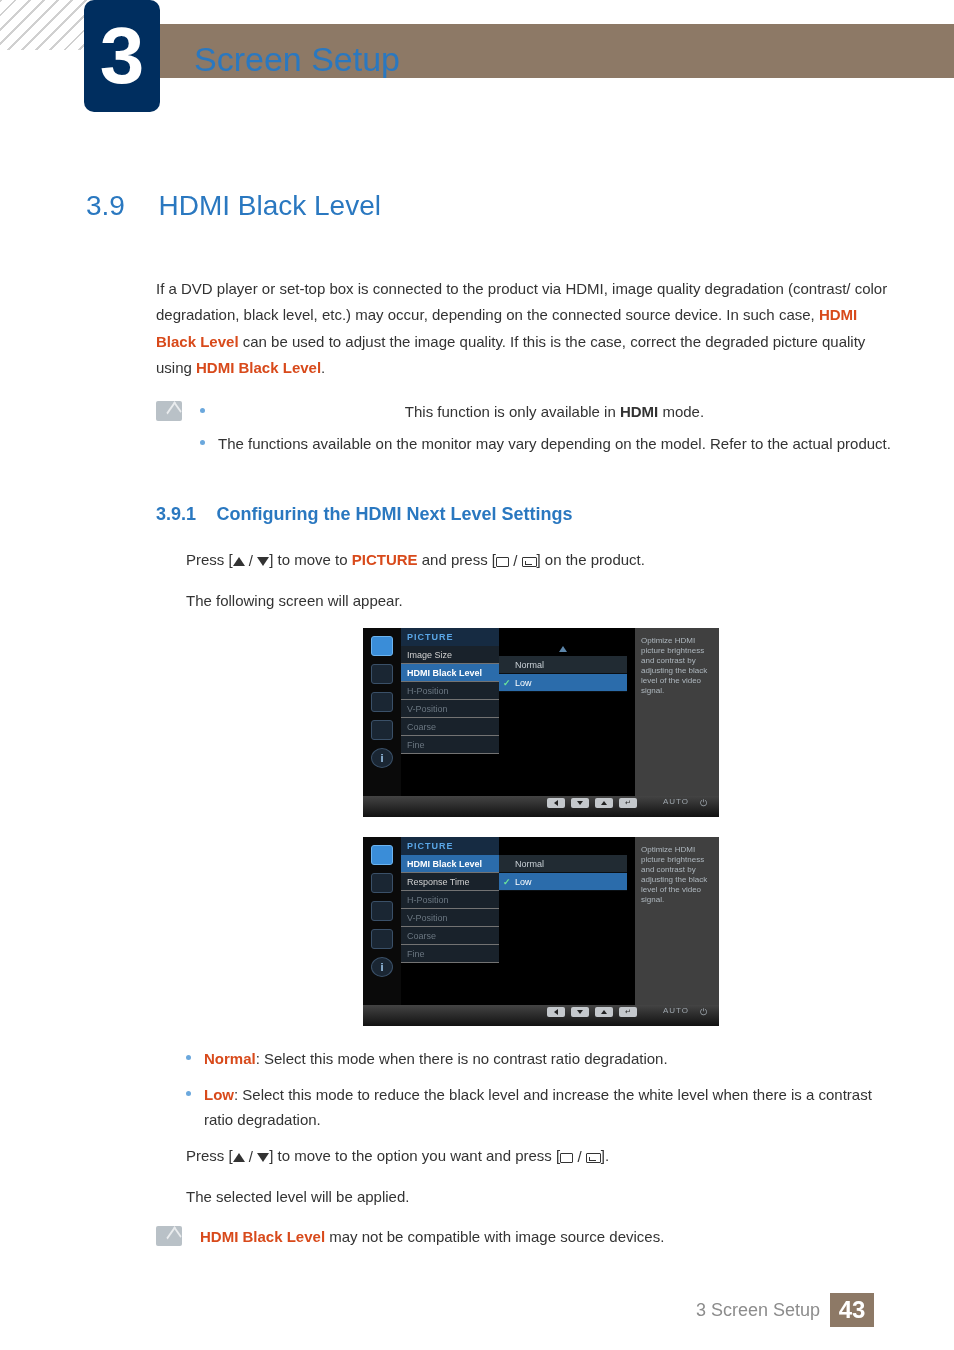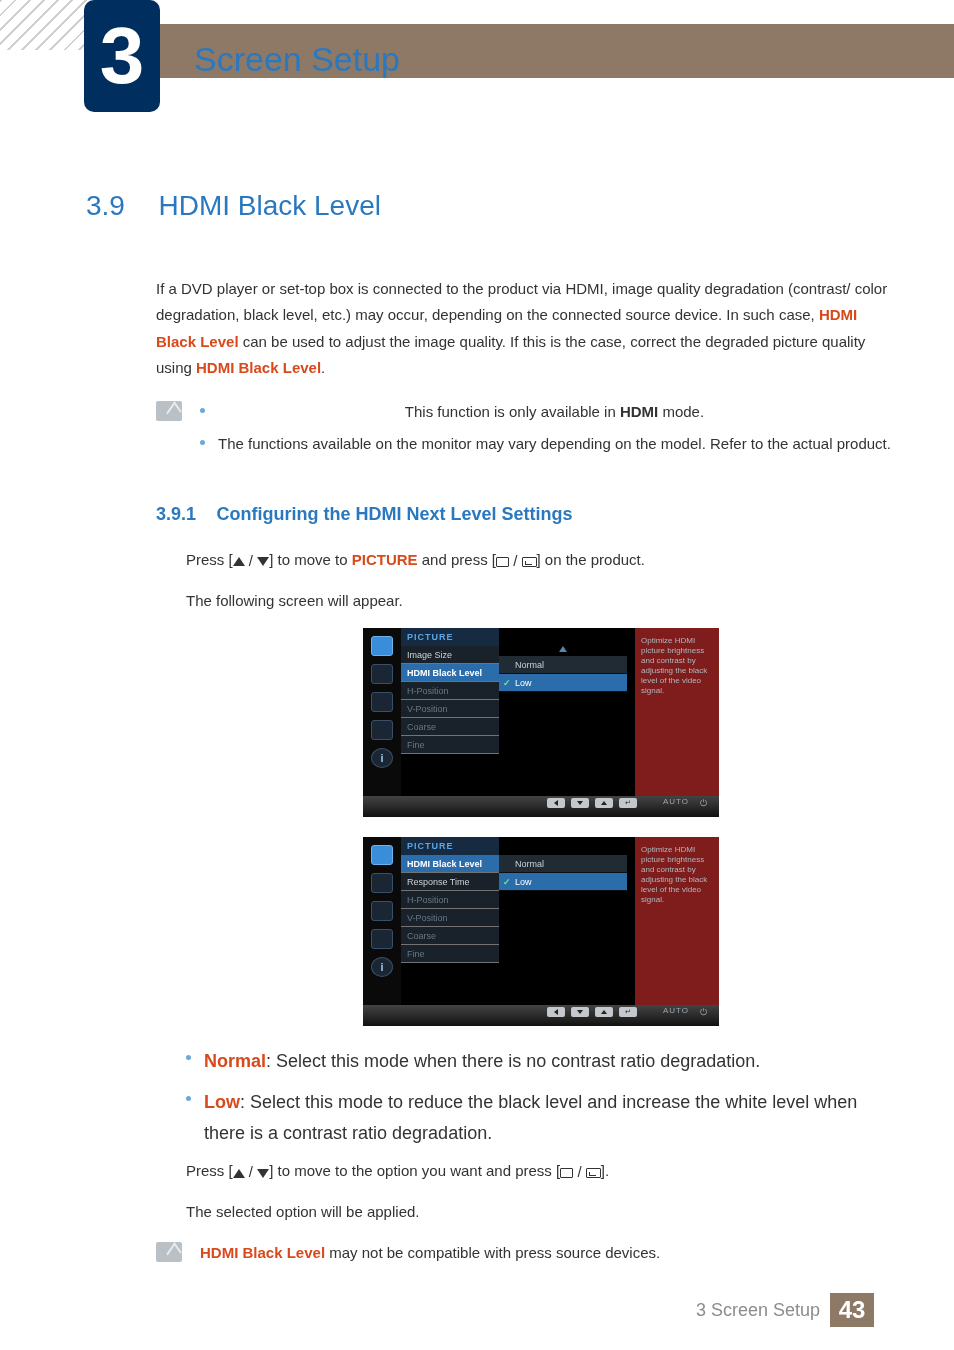--- a/index.html
+++ b/index.html
@@ -70,35 +70,35 @@
   .sb-info { background: #1a2633; border: 1px solid #3a5068; border-radius: 50%; font-size: 11px; color: #9dc7ec; text-align: center; line-height: 18px; font-weight: 700; }
   .osd-menu { position: absolute; left: 38px; top: 0; width: 98px; height: 168px; }
   .osd-header { height: 18px; background: #162b42; color: #5aa6e6; font-size: 9px; font-weight: 700; line-height: 18px; padding-left: 6px; letter-spacing: 1px; }
   .osd-item { height: 18px; font-size: 9px; line-height: 18px; padding-left: 6px; color: #6a7680; background: #19222b; border-bottom: 1px solid #737373; }
   .osd-item.enabled { color: #d0d0d0; }
   .osd-item.selected { background: #2b6cab; color: #fff; font-weight: 700; }
   .osd-options { position: absolute; left: 136px; top: 28px; width: 128px; }
   .osd-opt { height: 18px; background: #212b33; color: #c9d0d6; font-size: 9px; line-height: 18px; padding-left: 16px; border-bottom: 1px solid #0a0f13; position: relative; }
   .osd-opt.sel { background: #2b6cab; color: #fff; }
   .osd-opt.sel::before { content: "✓"; position: absolute; left: 4px; top: 0; color: #6de69a; font-weight: 700; }
-  .osd-help { position: absolute; right: 0; top: 0; width: 84px; height: 168px; background: #7f1d1d; }
+  .osd-help { position: absolute; right: 0; top: 0; width: 84px; height: 168px; background: #404040; }
   .osd-help div { font-size: 8px; color: #aeb7be; line-height: 1.25; padding: 8px 6px; }
   .osd-scroll { position: absolute; left: 136px; top: 10px; width: 128px; height: 10px; text-align: center; }
   .osd-scroll .st { display:inline-block; width:0; height:0; border-left:4px solid transparent; border-right:4px solid transparent; border-bottom:6px solid #5c85a9; }
   .osd-footer { height: 21px; background: linear-gradient(#444, #111); position: relative; }
   .osd-footer-btns { position: absolute; right: 82px; top: 2px; display: flex; gap: 6px; }
   .fbtn { width: 18px; height: 10px; background: #c4c8cc; border-radius: 2px; display: flex; align-items: center; justify-content: center; }
   .fbtn .mini { font-size: 7px; color: #222; }
   .fbtn .mu { width:0;height:0;border-left:3px solid transparent;border-right:3px solid transparent;border-bottom:4px solid #222;}
   .fbtn .md { width:0;height:0;border-left:3px solid transparent;border-right:3px solid transparent;border-top:4px solid #222;}
   .fbtn .ml { width:0;height:0;border-top:3px solid transparent;border-bottom:3px solid transparent;border-right:4px solid #222;}
   .auto-label { position: absolute; right: 30px; top: 1px; font-size: 8px; color: #9ea6ad; letter-spacing: 1px; }
   .pwr { position: absolute; right: 12px; top: 2px; font-size: 9px; color: #9ea6ad; }
   .options-bullets { margin-left: 100px; margin-top: 14px; }
-  .options-bullets li { padding-left: 18px; position: relative; font-size: 18px; line-height: 1.7; color: #333; margin-bottom: 10px; list-style: none; }
+  .options-bullets li { padding-left: 18px; position: relative; font-size: 15px; line-height: 1.7; color: #333; margin-bottom: 10px; list-style: none; }
   .options-bullets li::before { content: ""; position: absolute; left: 0; top: 9px; width: 5px; height: 5px; background: #6ba8dd; border-radius: 50%; }
   .footer {
     position: absolute; left: 0; bottom: 0; width: 100%; height: 80px;
     display: flex; align-items: center; justify-content: flex-end;
     padding-right: 80px;
   }
   .footer-text { color: #8c8c8c; font-size: 18px; margin-right: 10px; }
   .footer-page {
     background: #8d7966; color: #fff; font-size: 24px; font-weight: 700;
     width: 44px; height: 34px; display: flex; align-items: center; justify-content: center;
@@ -254,27 +254,27 @@
     </li>
     <li>
       <span class="keyword">Low</span><span>: Select this mode to reduce the black level and increase the white level when there is a contrast ratio degradation.</span>
     </li>
   </ul>
 
   <div class="body-text" style="margin-top:10px;">
     <div class="line">
       <span>Press [</span><span class="inline-icons"><span class="tri-up"></span> / <span class="tri-down"></span></span><span>] to move to the option you want and press [</span><span class="mini-kb"><span class="kb-rect"></span> / <span class="kb-enter"></span></span><span>].</span>
     </div>
-    <div class="line">The selected option will be applied.</div>
+    <div class="line">The selected level will be applied.</div>
   </div>
 
   <div class="note-row" style="margin-top:8px;">
     <div class="note-icon"></div>
     <div style="font-size:15px; line-height:1.7;">
-      <span class="keyword">HDMI Black Level</span><span> may not be compatible with press source devices.</span>
+      <span class="keyword">HDMI Black Level</span><span> may not be compatible with image source devices.</span>
     </div>
   </div>
 
 </div>
 
 <div class="footer">
   <span class="footer-text">3 Screen Setup</span>
   <span class="footer-page">43</span>
 </div>
 

